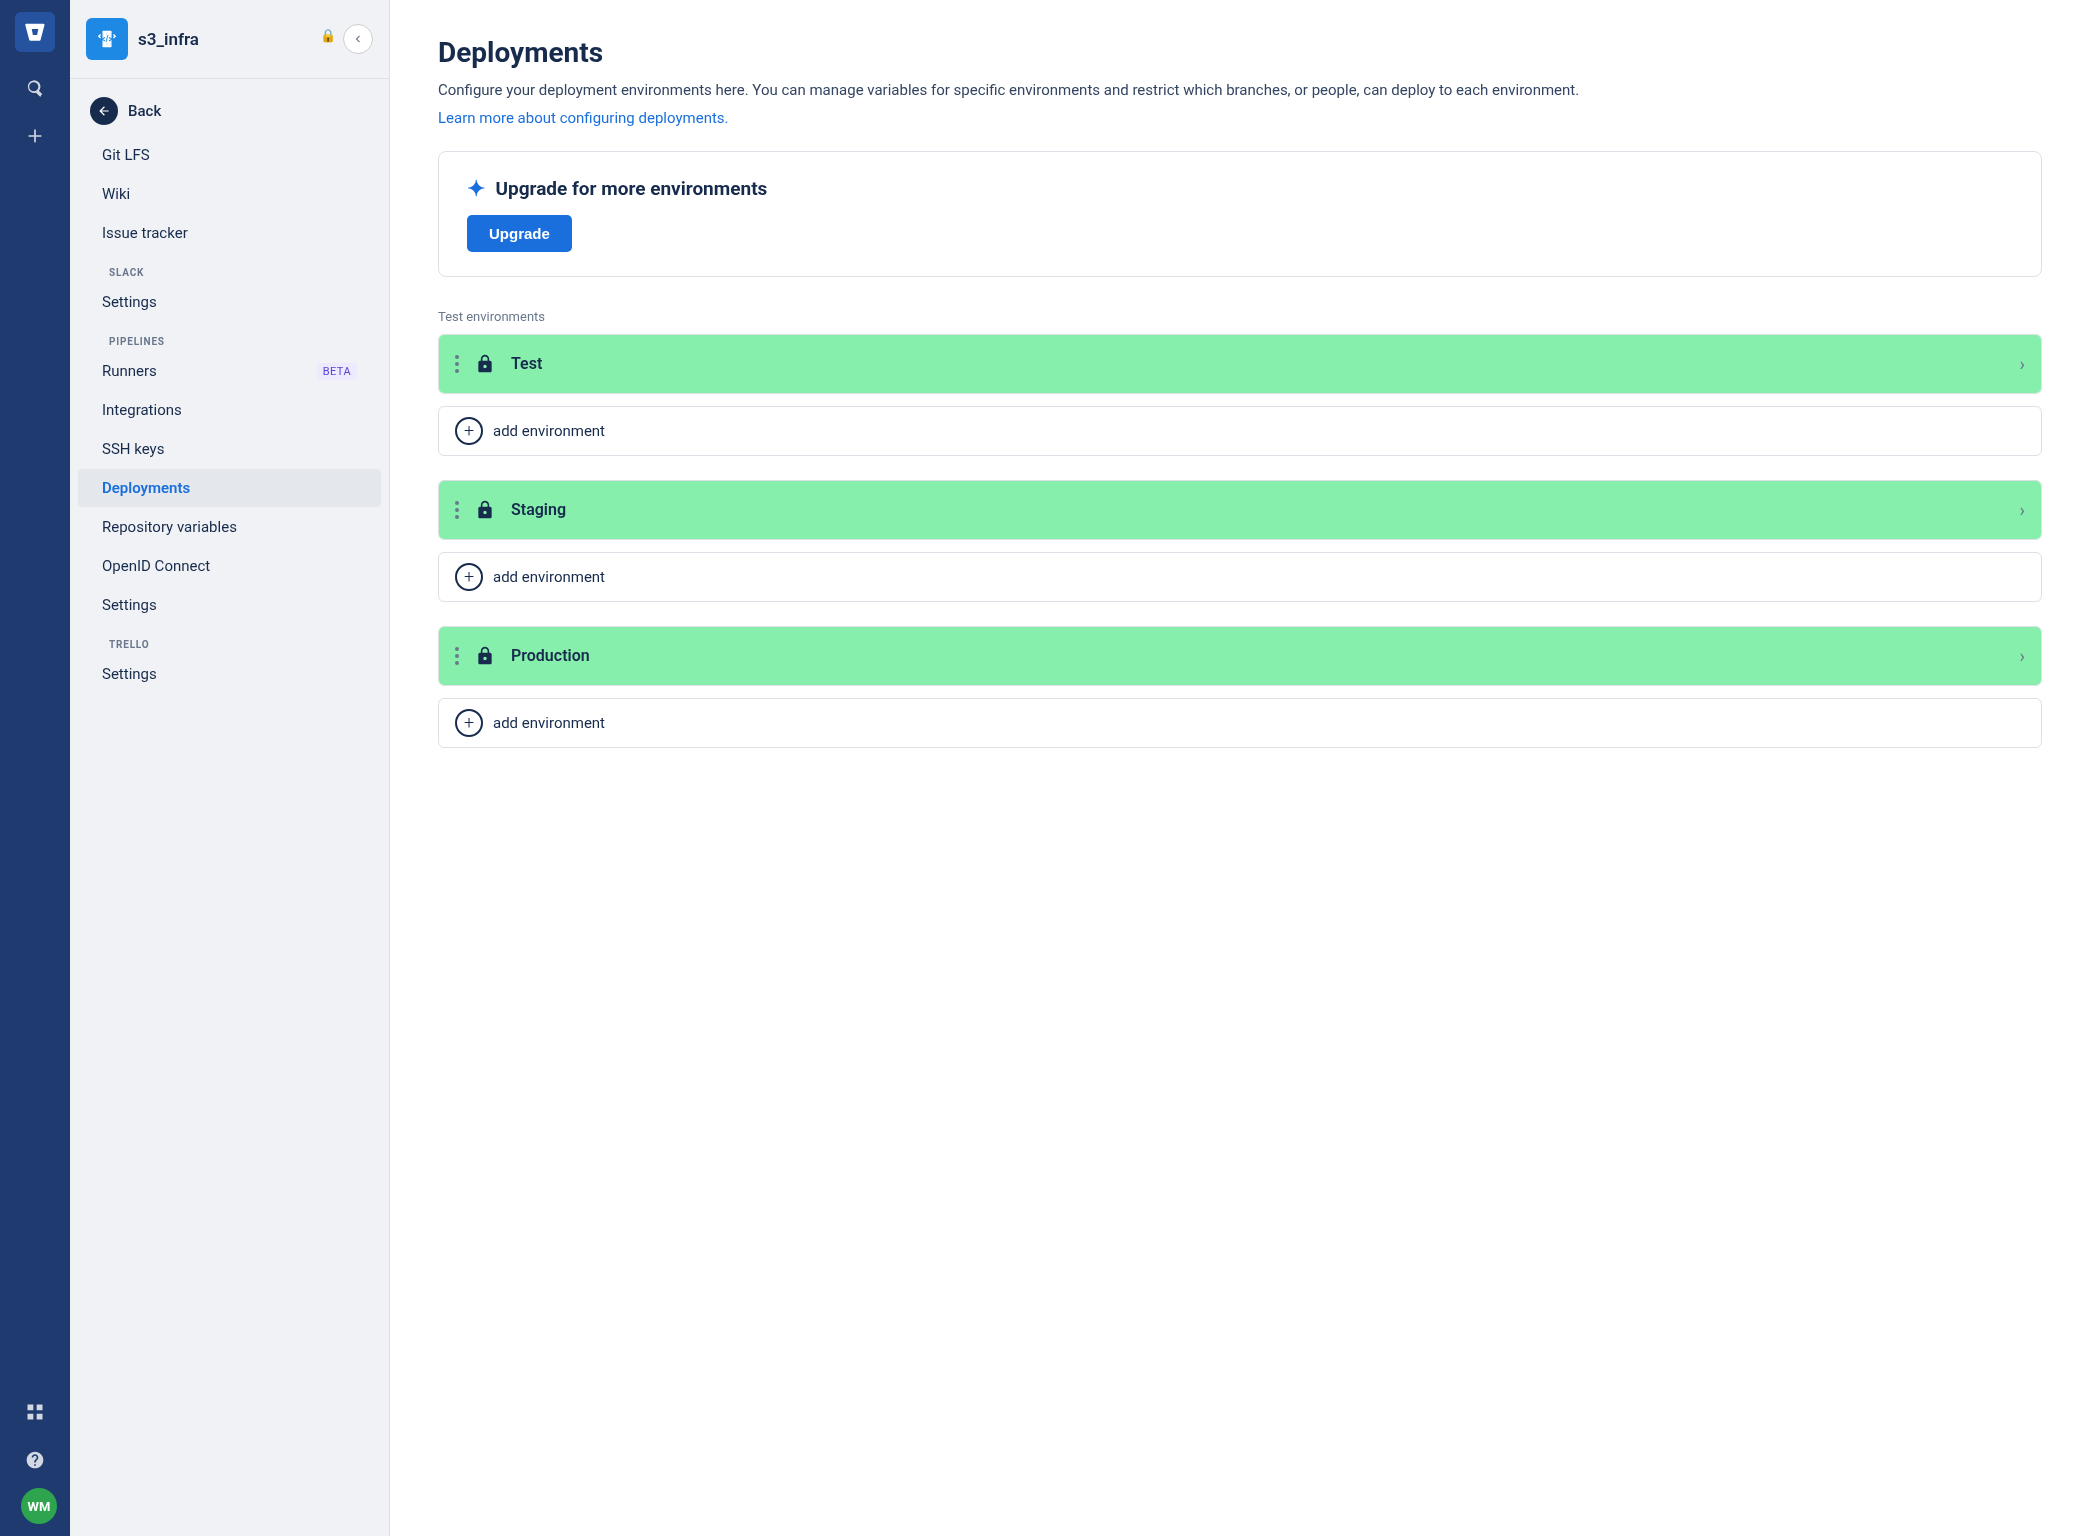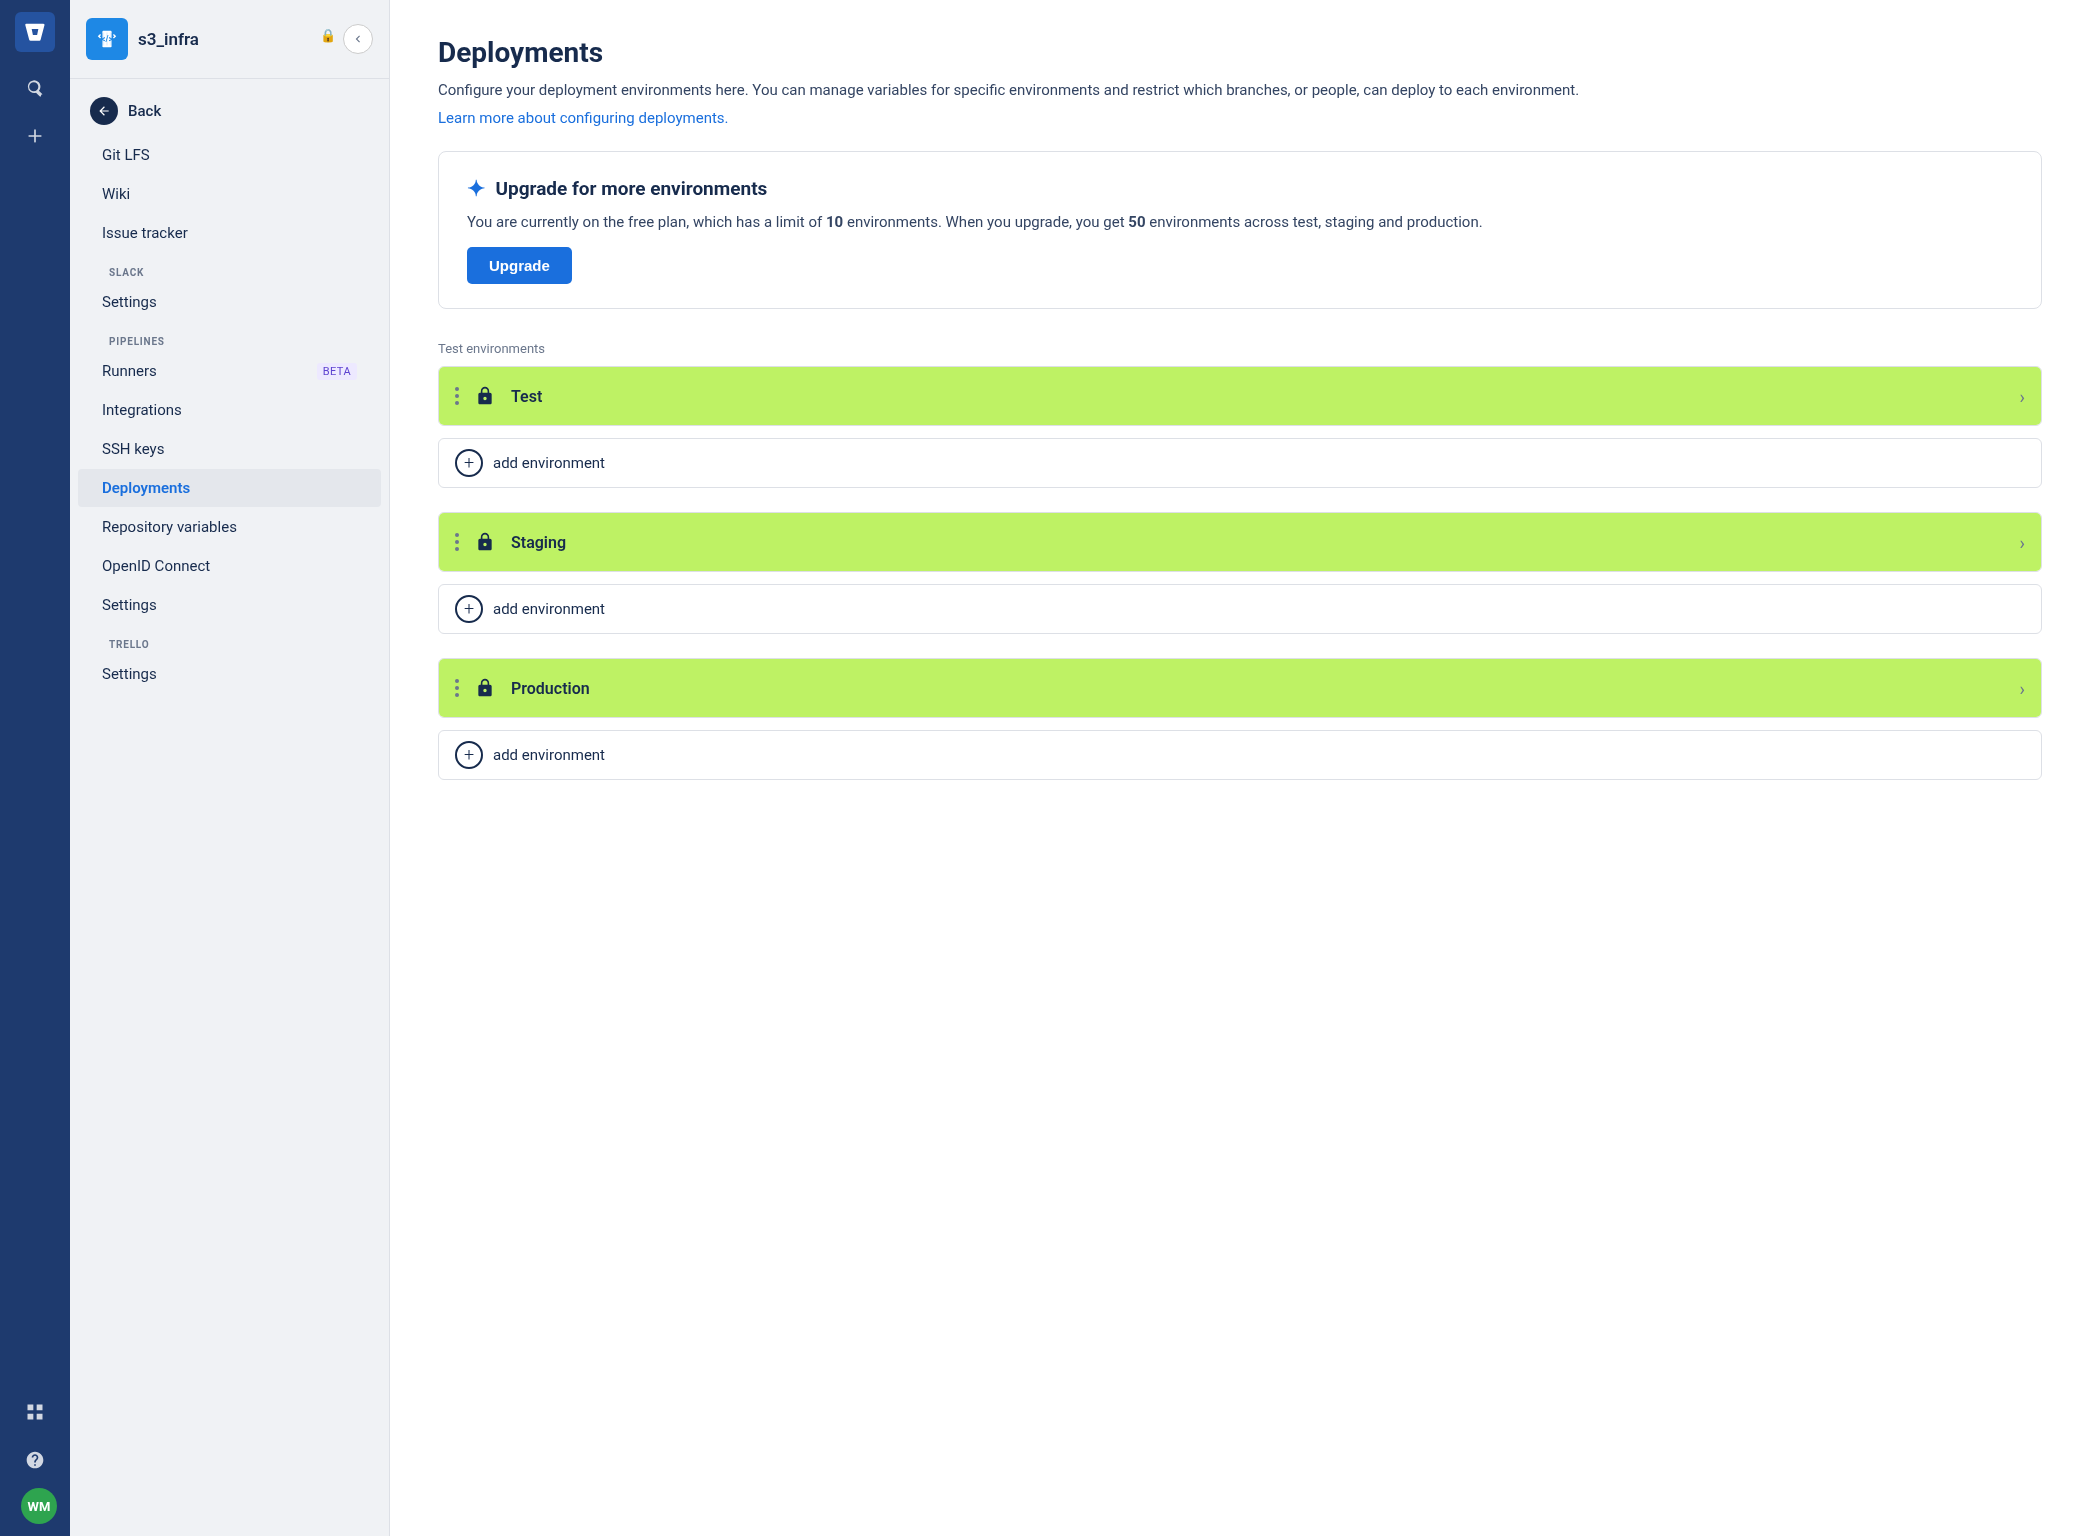--- a/index.html
+++ b/index.html
@@ -220,21 +220,21 @@
       border: 1px solid #dde0e6;
       border-radius: 6px;
       overflow: hidden;
       margin-bottom: 12px;
     }
     .env-row {
       display: flex;
       align-items: center;
       padding: 0 16px;
       height: 58px;
-      background: #bef264;
+      background: #86efac;
       border-bottom: 1px solid #dde0e6;
       cursor: pointer;
     }
     .env-row:last-child { border-bottom: none; }
     .dots-icon {
       color: #6b778c;
       font-size: 18px;
       margin-right: 12px;
       letter-spacing: 1px;
       display: flex;
@@ -409,23 +409,20 @@
   <h1 class="page-title">Deployments</h1>
   <p class="page-desc">Configure your deployment environments here. You can manage variables for specific environments and restrict which branches, or people, can deploy to each environment.</p>
   <a class="page-link">Learn more about configuring deployments.</a>
 
   
   <div class="upgrade-banner">
     <div class="upgrade-banner-title">
       <span class="sparkle-icon">✦</span>
       <span>Upgrade for more environments</span>
     </div>
-    <p class="upgrade-banner-desc">
-      You are currently on the free plan, which has a limit of <strong>10</strong> environments. When you upgrade, you get <strong>50</strong> environments across test, staging and production.
-    </p>
     <button class="upgrade-btn">Upgrade</button>
   </div>
 
   
   <p class="env-section-label">Test environments</p>
   <div class="env-list">
     <div class="env-row">
       <div class="dots-icon">
         <span></span>
           <span></span>

